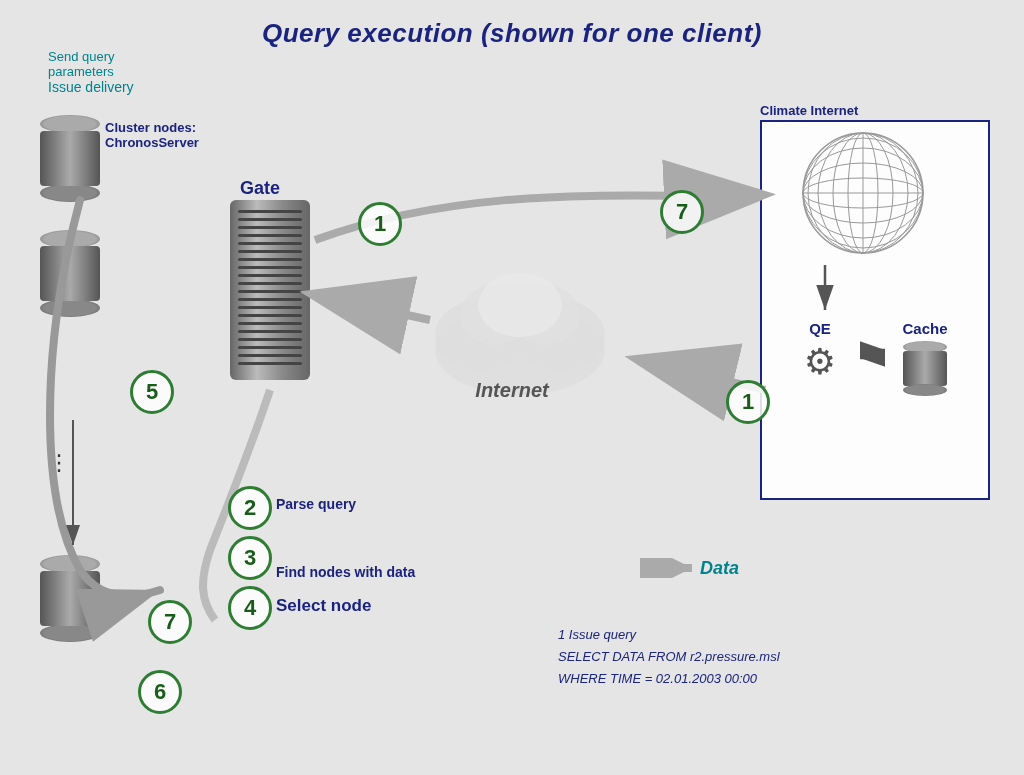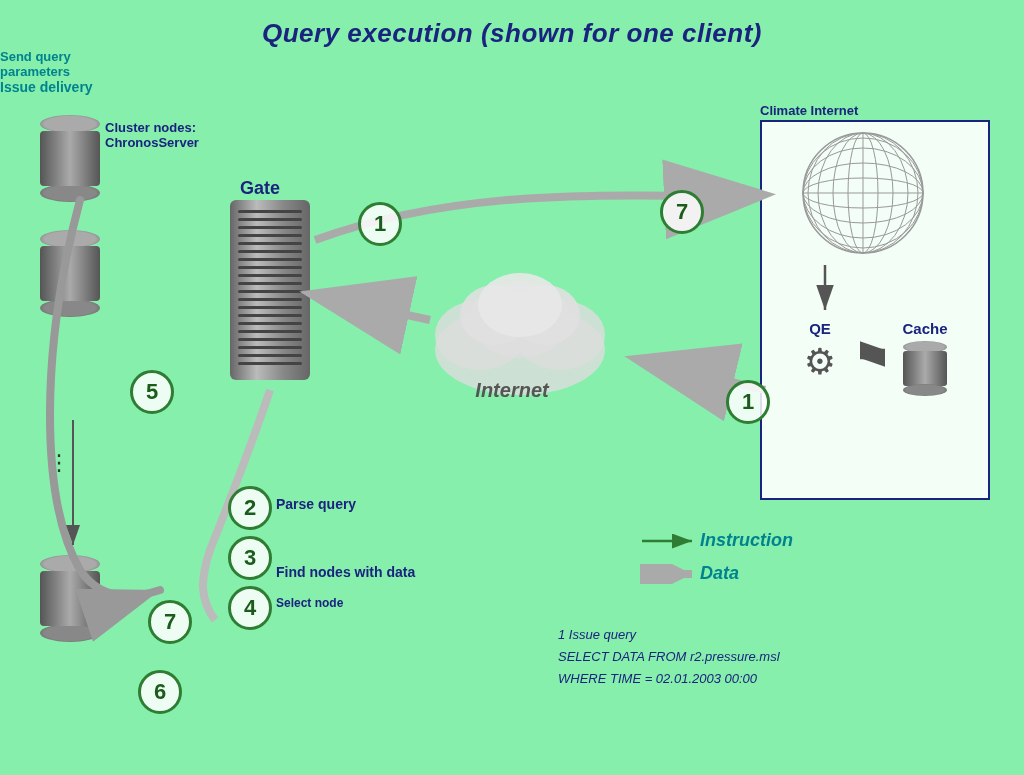--- a/index.html
+++ b/index.html
@@ -9,21 +9,21 @@
       background: #fff;
       font-family: Arial, sans-serif;
       overflow: hidden;
       position: relative;
     }
 
     .diagram-container {
       width: 1024px;
       height: 775px;
       position: relative;
-      background: #86efac;
+      background: #e5e5e5;
     }
 
     .title {
       text-align: center;
       color: #1a237e;
       font-size: 26px;
       font-weight: bold;
       padding-top: 18px;
       font-style: italic;
       letter-spacing: 0.5px;
@@ -124,21 +124,22 @@
     
     .label {
       position: absolute;
       color: #1a237e;
       font-size: 14px;
       font-weight: bold;
     }
     .label-teal {
       color: #00838f;
       font-size: 13px;
-      font-weight: bold;
+      font-weight: normal;
+      padding-left: 48px;
     }
 
     
     .arrows-svg {
       position: absolute;
       top: 0; left: 0;
       width: 1024px;
       height: 775px;
       pointer-events: none;
       z-index: 5;
@@ -365,40 +366,29 @@
   <div class="num-circle" style="left:130px; top:370px;">5</div>
 
   <div class="num-circle" style="left:138px; top:670px;">6</div>
 
   <div class="num-circle" style="left:660px; top:190px;">7</div>
 
   <div class="num-circle" style="left:148px; top:600px;">7</div>
 
   <div class="label" style="left:276px; top:496px; font-size:14px;text-align:right;">Parse query</div>
   <div class="label" style="left:276px; top:546px; font-size:14px;margin-top:18px;">Find nodes with data</div>
-  <div class="label" style="left:276px; top:596px; font-size:12px;">Select node</div>
+  <div class="label" style="left:276px; top:596px; font-size:17px;">Select node</div>
 
   <div class="label-teal" style="left:600px; top:175px; font-size:14px;">Issue
 delivery</div>
 
   <div class="legend">
 
-    <div style="display:flex; align-items:center; margin-bottom:12px;">
-      <svg width="60" height="20">
-        <defs>
-          <marker id="arr-teal" markerWidth="8" markerHeight="6" refX="8" refY="3" orient="auto">
-            <polygon points="0 0, 8 3, 0 6" fill="#2e7d32"></polygon>
-          </marker>
-        </defs>
-        <line x1="2" y1="10" x2="52" y2="10" stroke="#2e7d32" stroke-width="2.5" marker-end="url(#arr-teal)"></line>
-      </svg>
-      <span class="label" style="position:static; font-size:18px; font-style:italic; color:#00838f;">Instruction</span>
-    </div>
-
-    <div style="display:flex; align-items:center;">
+
+    <div style="display:flex; margin-top:28px;">
       <svg width="60" height="20">
         <defs>
           <marker id="arr-gray3" markerWidth="8" markerHeight="8" refX="8" refY="4" orient="auto">
             <polygon points="0 0, 8 4, 0 8" fill="#aaa"></polygon>
           </marker>
         </defs>
         <line x1="2" y1="10" x2="52" y2="10" stroke="#aaa" stroke-width="8" marker-end="url(#arr-gray3)"></line>
       </svg>
       <span class="label" style="position:static; font-size:18px; font-style:italic; color:#00838f;">Data</span>
     </div>

